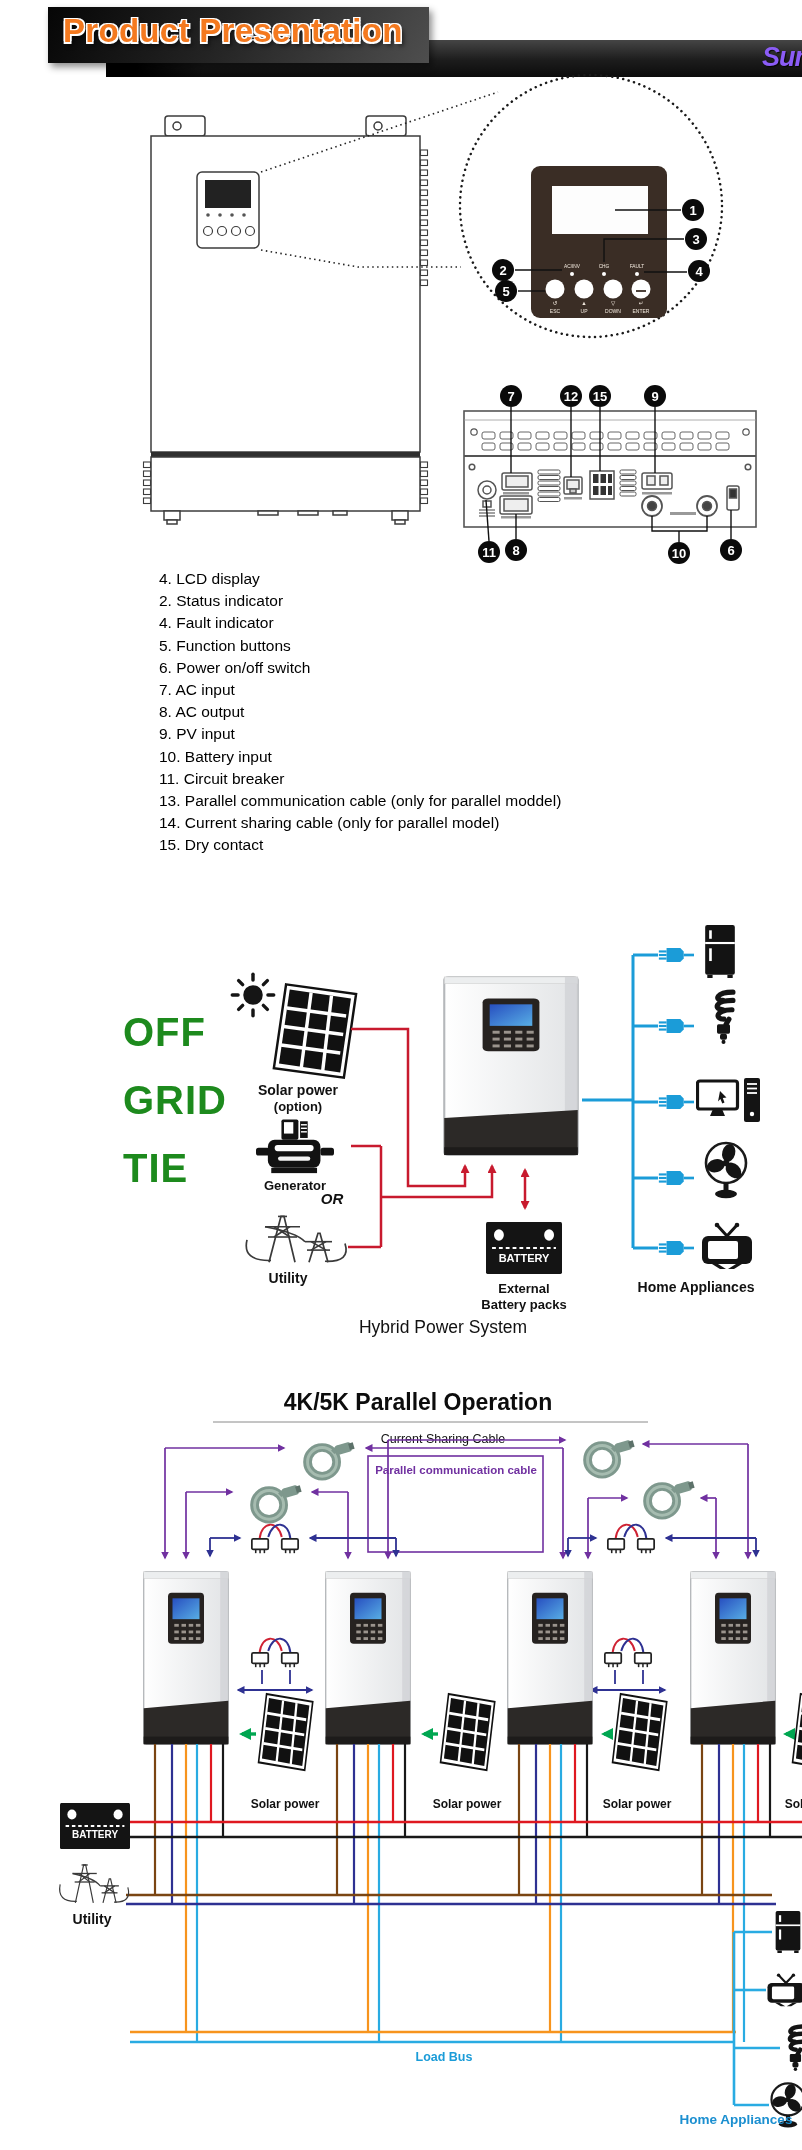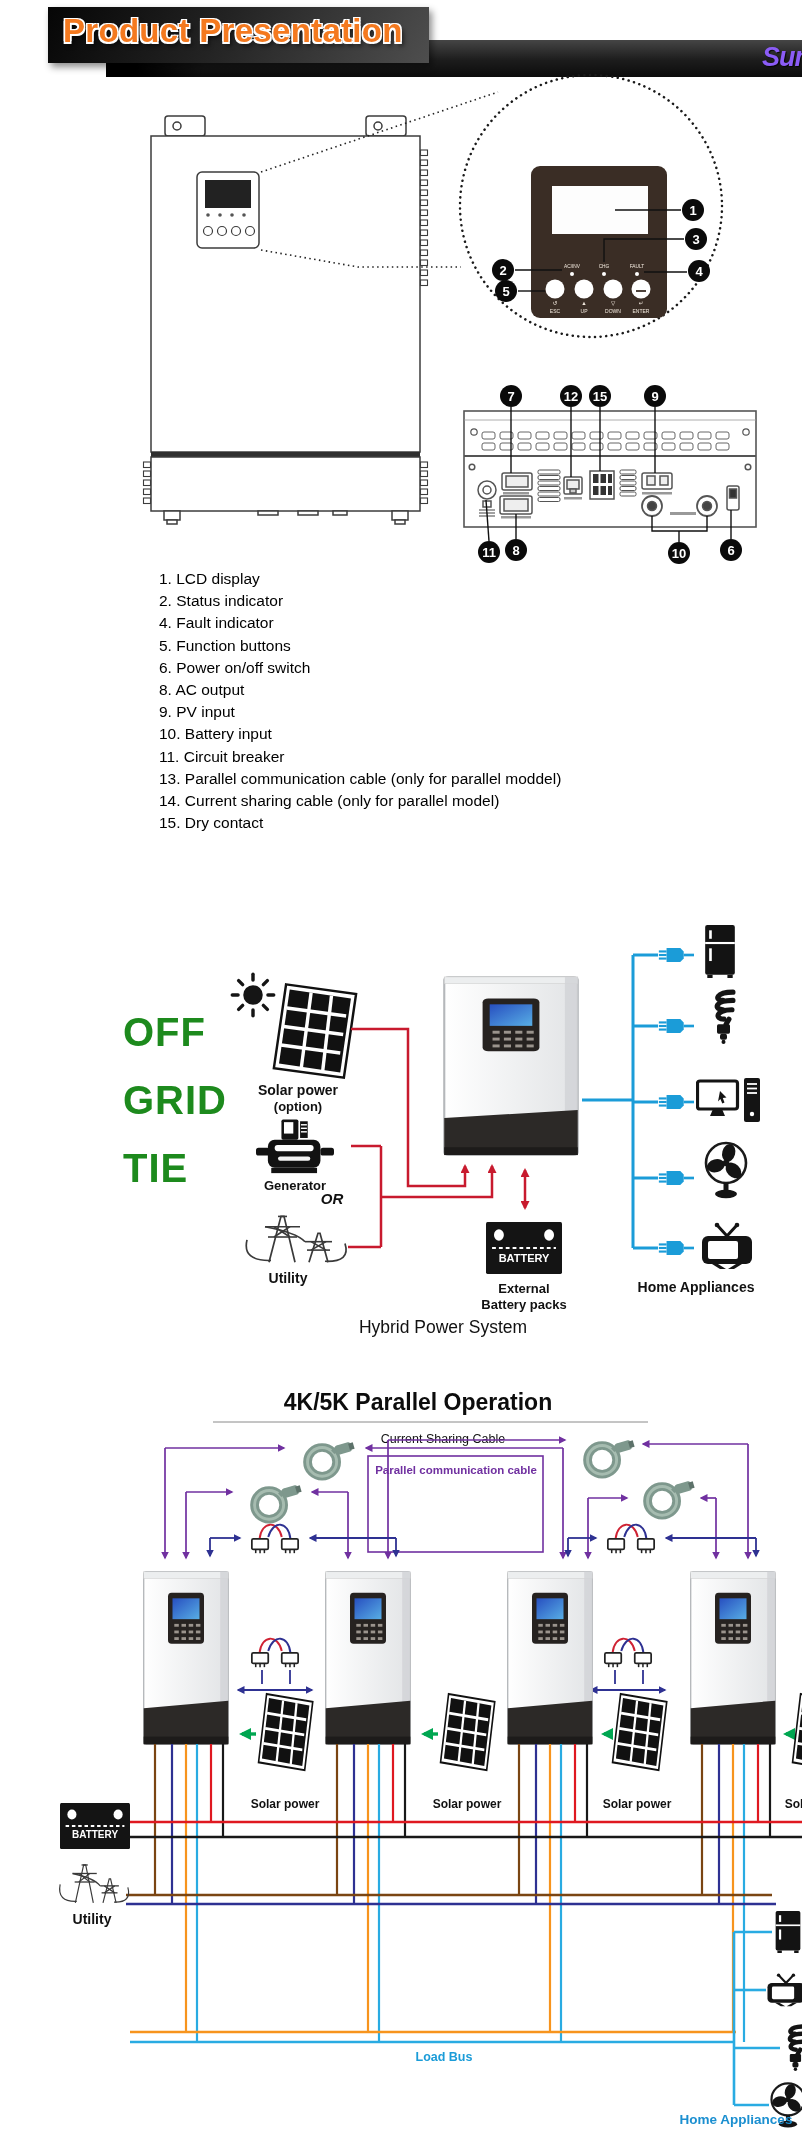--- a/index.html
+++ b/index.html
@@ -693,25 +693,26 @@
       </g>
       <use href="#sym-fridge" x="725" y="1911" width="30" height="42"></use>
       <use href="#sym-tv" x="718" y="1973" width="40" height="34"></use>
       <use href="#sym-cfl" x="734" y="2023" width="26" height="48"></use>
       <use href="#sym-fan" x="721" y="2081" width="38" height="48"></use>
       <text x="688" y="2124" font-size="13.5" font-weight="bold" fill="#1b8fd0" text-anchor="middle">Home Appliances</text>
     </g>
   </svg>
 
   <div class="parts-list">
-    <div>1. LCD display</div>
+    <div>4. LCD display</div>
     <div>2. Status indicator</div>
     <div>4. Fault indicator</div>
     <div>5. Function buttons</div>
     <div>6. Power on/off switch</div>
+    <div>7. AC input</div>
     <div>8. AC output</div>
     <div>9. PV input</div>
     <div>10. Battery input</div>
     <div>11. Circuit breaker</div>
     <div>13. Parallel communication cable (only for parallel moddel)</div>
     <div>14. Current sharing cable (only for parallel model)</div>
     <div>15. Dry contact</div>
   </div>
 </div>
 

